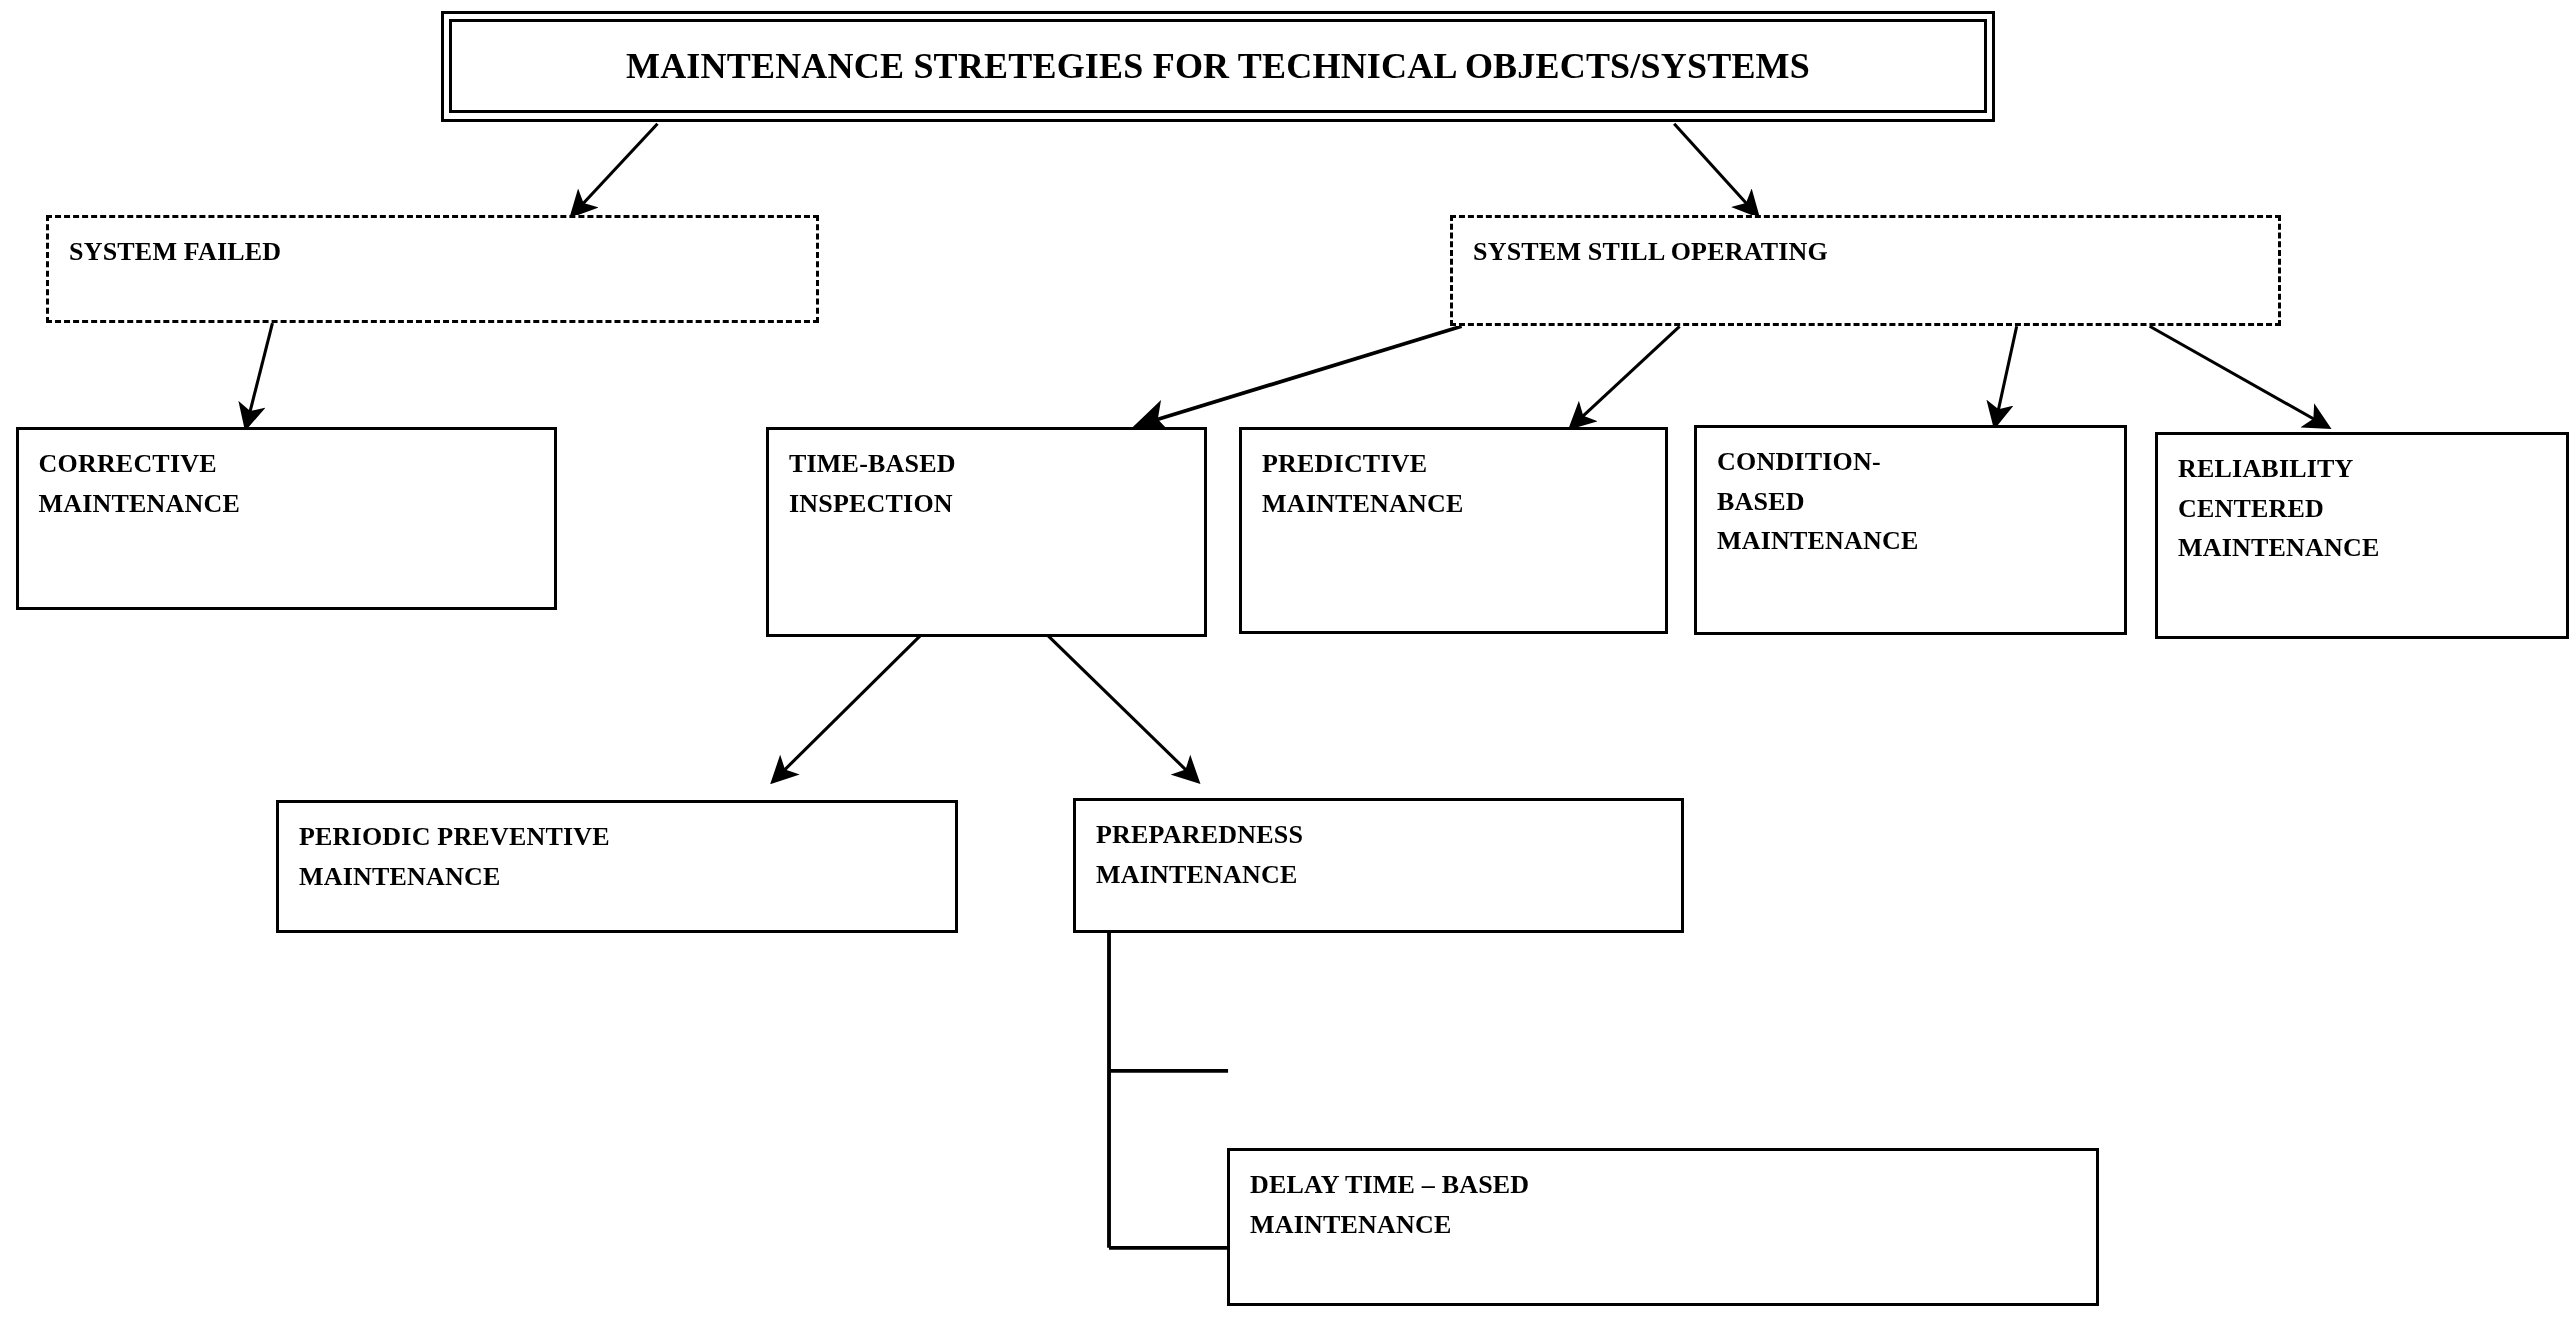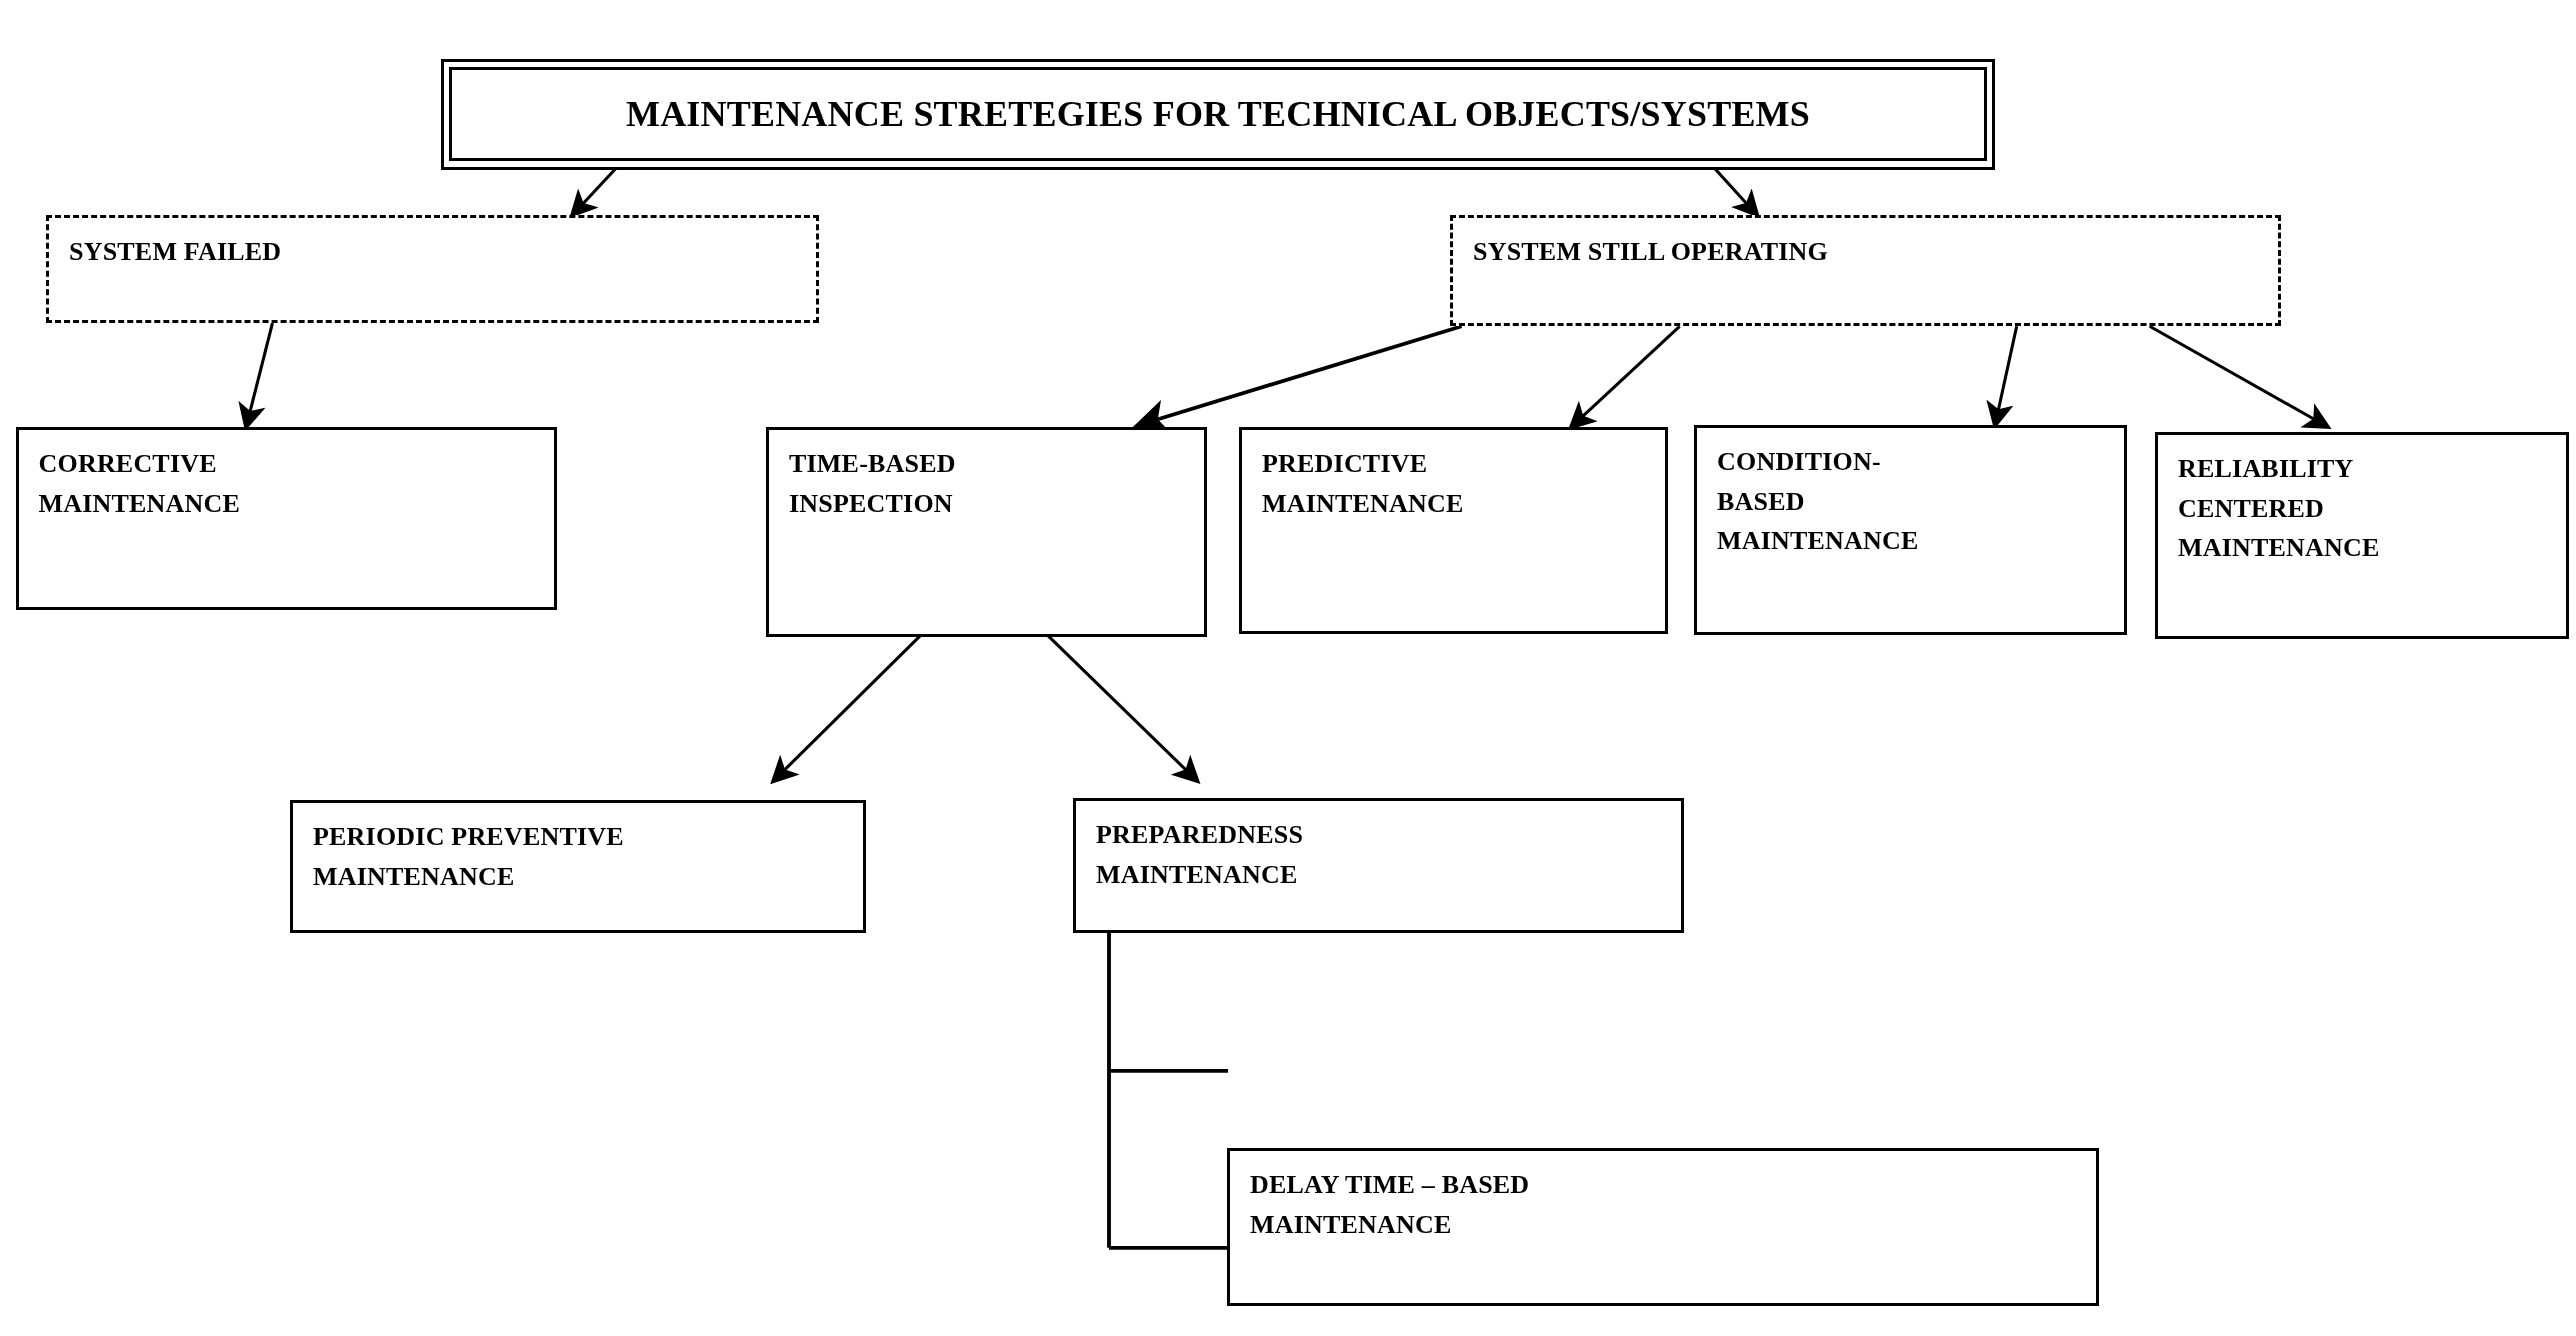--- a/index.html
+++ b/index.html
@@ -96,21 +96,21 @@
 
     <line x1="1190" y1="822" x2="1000" y2="1010" stroke="#000000" stroke-width="4" marker-end="url(#ah)"></line>
 
     <line x1="1355" y1="822" x2="1548" y2="1010" stroke="#000000" stroke-width="4" marker-end="url(#ah)"></line>
 
     <path d="M 1434 1203 L 1434 1614" fill="none" stroke="#000000" stroke-width="5"></path>
     <path d="M 1434 1385 L 1588 1385" fill="none" stroke="#000000" stroke-width="5"></path>
     <path d="M 1434 1614 L 1588 1614" fill="none" stroke="#000000" stroke-width="5"></path>
   </svg>
 
-  <div class="node double title-node" style="left:441px; top:10.8px; width:1554px; height:111px;margin-top:48px;">
+  <div class="node double title-node" style="left:441px; top:10.8px; width:1554px; height:111px;">
     <div class="inner-frame">
       <div class="node-text">MAINTENANCE STRETEGIES FOR TECHNICAL OBJECTS/SYSTEMS</div>
     </div>
   </div>
 
   <div class="node dashed" style="left:46px; top:215px; width:773px; height:108px;">
     <div class="node-text">SYSTEM FAILED</div>
   </div>
 
   <div class="node dashed" style="left:1450px; top:215px; width:831px; height:111px;">
@@ -137,21 +137,21 @@
 BASED
 MAINTENANCE</div>
   </div>
 
   <div class="node solid" style="left:2155px; top:432px; width:414px; height:207px;">
     <div class="node-text">RELIABILITY
 CENTERED
 MAINTENANCE</div>
   </div>
 
-  <div class="node solid" style="left:290px; top:800px; width:576px; height:133px;">
+  <div class="node solid" style="left:276px; top:800px; width:682px; height:133px;">
     <div class="node-text">PERIODIC PREVENTIVE
 MAINTENANCE</div>
   </div>
 
   <div class="node solid" style="left:1073px; top:798px; width:611px; height:135px;">
     <div class="node-text">PREPAREDNESS
 MAINTENANCE</div>
   </div>
 
 

